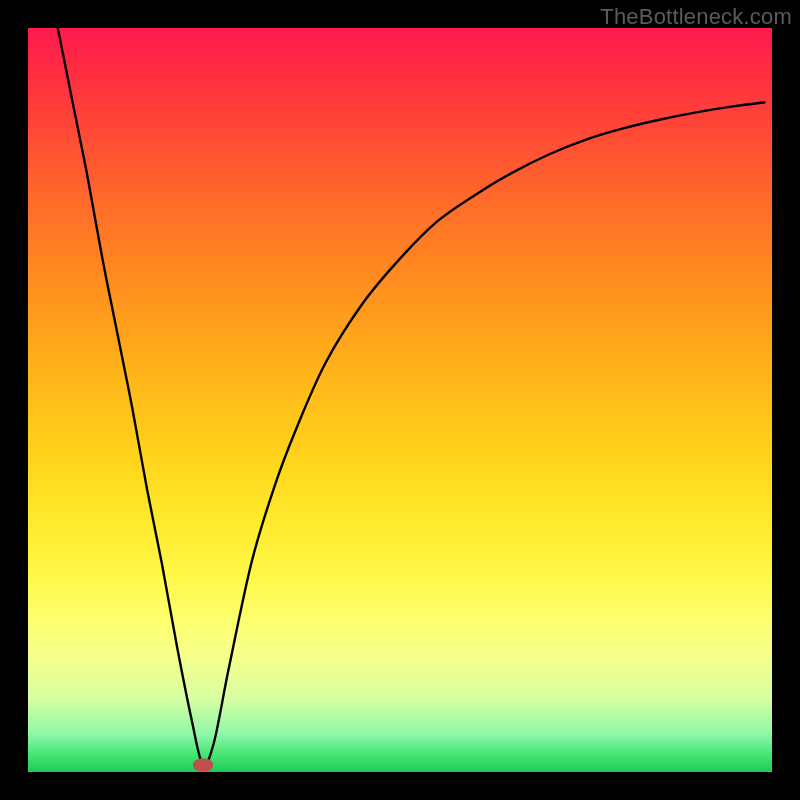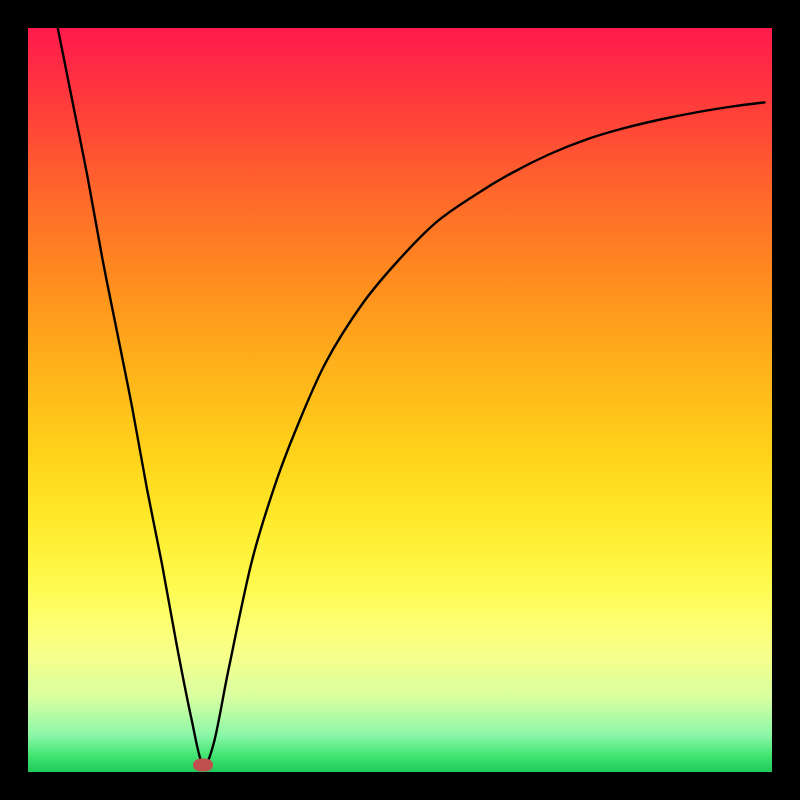--- a/index.html
+++ b/index.html
@@ -64,20 +64,21 @@
   }
   svg.curve {
     position: absolute;
     inset: 0;
   }
 </style>
 </head>
 <body>
 
 <div class="outer">
+  <div class="attribution">TheBottleneck.com</div>
   <div class="plot">
     <div class="gradient"></div>
     <svg class="curve" viewBox="0 0 744 744" preserveAspectRatio="none">
       <path id="curve-path" fill="none" stroke="#000" stroke-width="2.4" stroke-linecap="round" stroke-linejoin="round" d="M 29.76,0 C 32.1408,11.903999999999996 39.8784,50.591999999999985 44.64,74.39999999999998 C 49.4016,98.20799999999997 54.7584,123.80159999999995 59.52,148.79999999999995 C 64.2816,173.79839999999996 69.6384,205.64159999999998 74.4,230.64 C 79.1616,255.6384 84.5184,281.232 89.28,305.04 C 94.0416,328.848 99.39840000000001,354.4416 104.16000000000001,379.44 C 108.92160000000001,404.4384 114.2784,436.28159999999997 119.04,461.28 C 123.80160000000001,486.2784 129.1584,510.68159999999995 133.92,535.68 C 138.68159999999997,560.6784 144.0384,592.5216 148.8,617.52 C 153.56160000000003,642.5183999999999 159.5136,672.8736 163.68,691.92 C 167.84640000000002,710.9663999999999 171.2688,732.9888 174.84,736.56 C 178.4112,740.1311999999999 181.8336,729.7152 186,714.24 C 190.1664,698.7648 194.92800000000003,668.4096000000001 200.88000000000002,639.84 C 206.83200000000002,611.2704 216.05759999999998,564.2496 223.2,535.68 C 230.3424,507.1103999999999 238.3776,482.70719999999994 245.52,461.28 C 252.66240000000002,439.8528 259.50719999999995,421.9968 267.84,401.76 C 276.1728,381.5232 286.88640000000004,355.03679999999997 297.6,334.79999999999995 C 308.3136,314.56319999999994 322.896,291.94559999999996 334.8,275.28 C 346.704,258.6144 360.096,243.73439999999997 372,230.64 C 383.904,217.5456 397.29600000000005,203.55840000000006 409.20000000000005,193.44000000000005 C 421.10400000000004,183.32160000000005 434.496,175.1376 446.4,167.39999999999998 C 458.304,159.66239999999996 471.696,151.62719999999993 483.6,145.07999999999993 C 495.504,138.53279999999992 508.89599999999996,131.8368 520.8,126.48000000000002 C 532.704,121.12320000000004 546.096,115.76640000000002 558,111.60000000000002 C 569.904,107.43360000000003 583.296,103.65408000000006 595.2,100.44000000000005 C 607.104,97.22592000000004 620.496,94.13087999999995 632.4,91.51199999999994 C 644.304,88.89311999999994 657.696,86.21472 669.6,84.072 C 681.504,81.92928 696.0863999999999,79.66752000000001 706.8,78.12 C 717.5136,76.57248 731.7983999999999,74.99519999999998 736.56,74.39999999999998"></path>
     </svg>
     <div class="marker" id="marker" style="left: 174.84px; top: 736.56px;"></div>
   </div>
 </div>
 
 </body></html>

